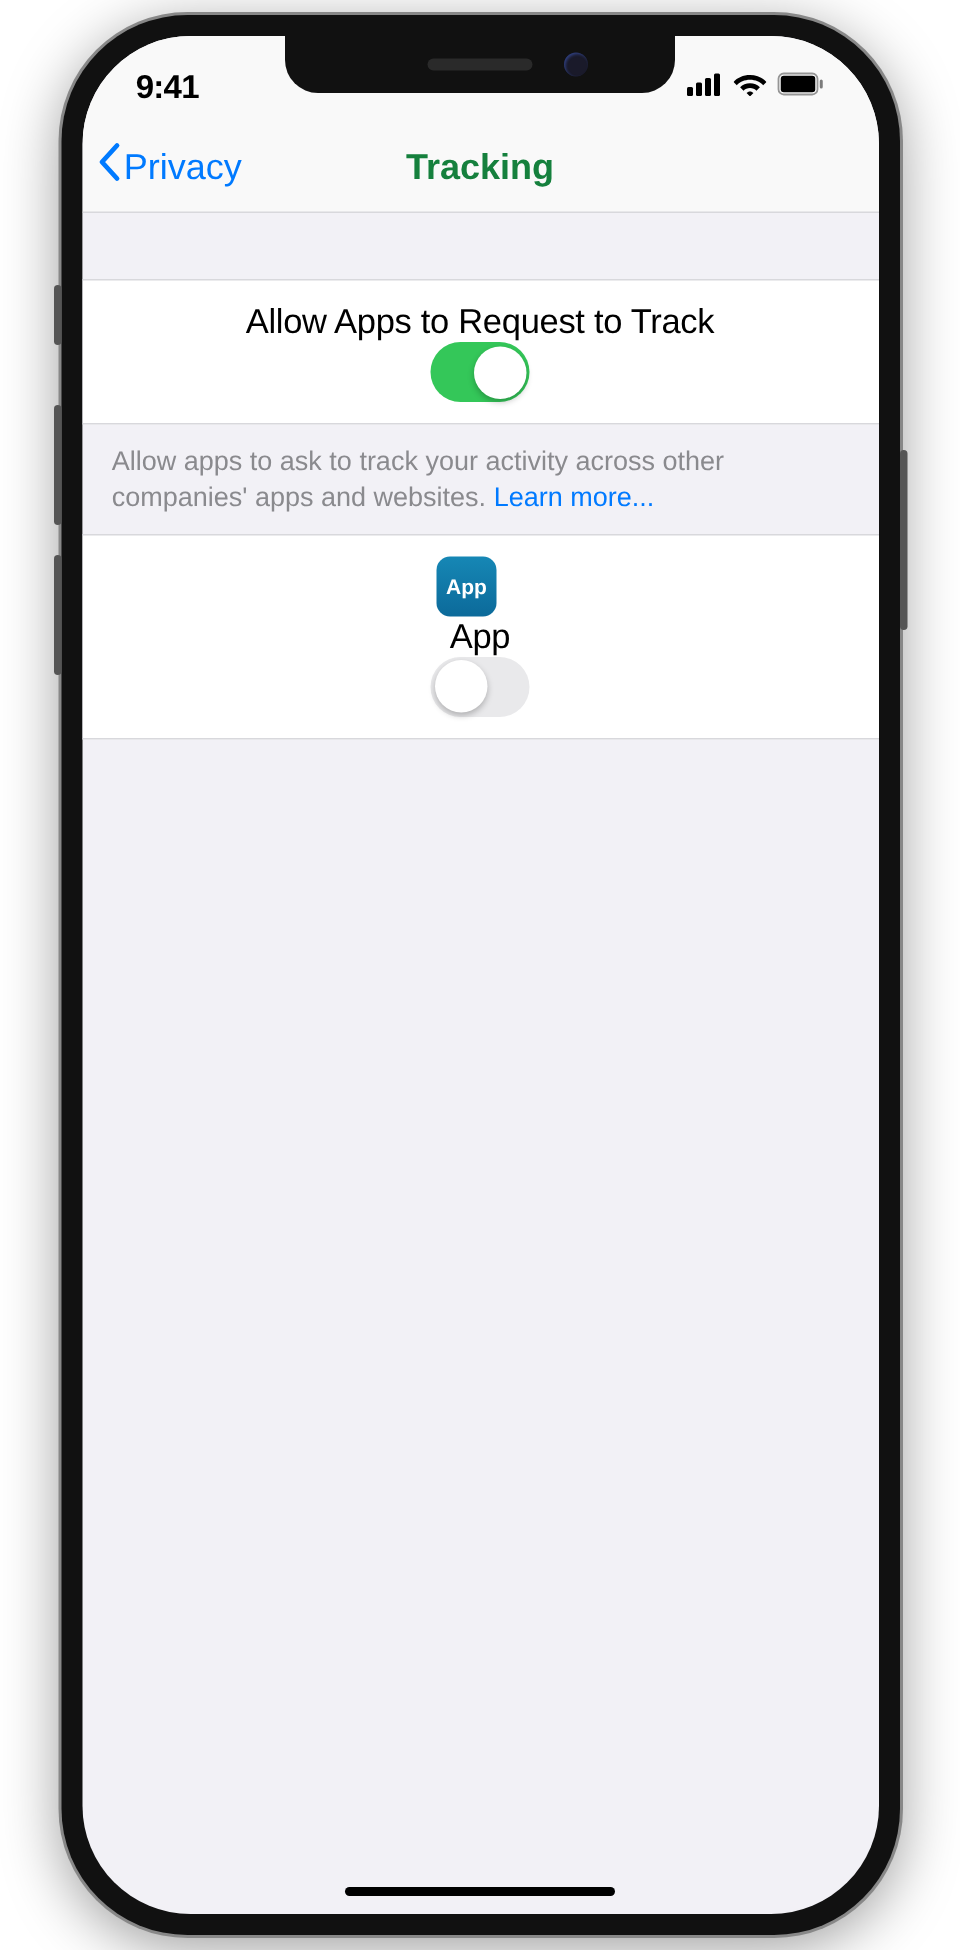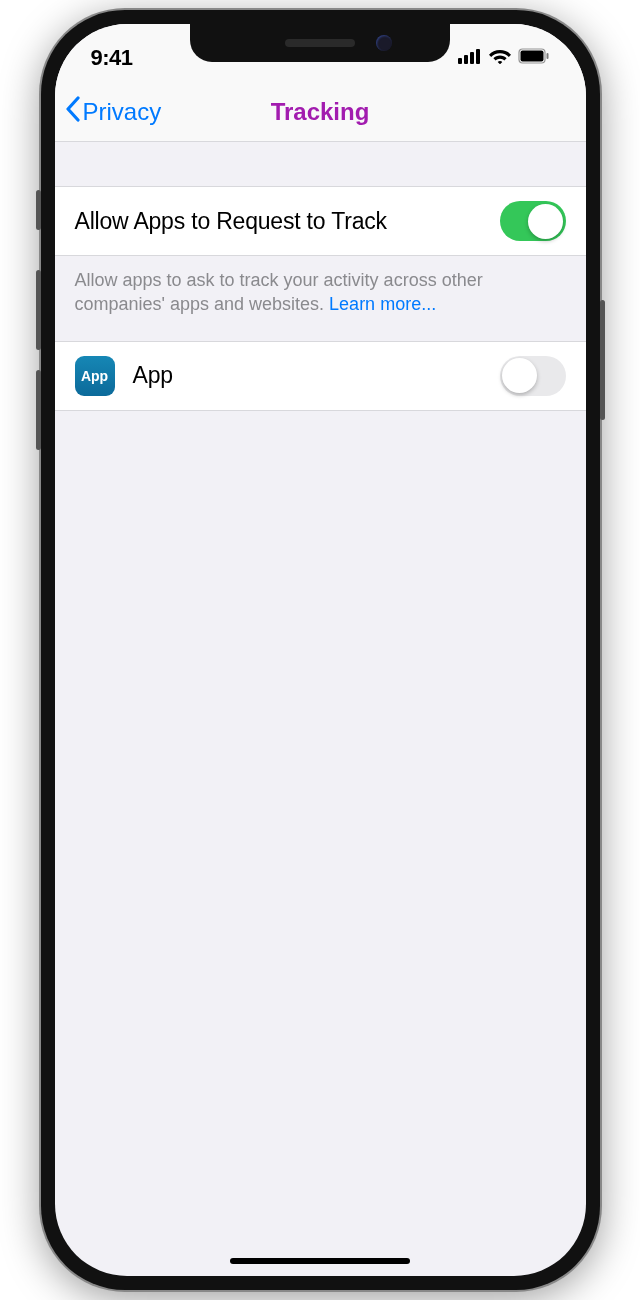--- a/index.html
+++ b/index.html
@@ -110,34 +110,35 @@
       cursor: pointer;
     }
     .back-chevron {
       margin-right: 2px;
     }
     .nav-title {
       flex: 1;
       text-align: center;
       font-size: 24px;
       font-weight: 600;
-      color: #a21caf;
+      color: #15803d;
     }
     .content {
       background: #f2f1f6;
     }
     .spacer-top { height: 44px; }
     .spacer-mid { height: 0; }
     .row {
       background: #fff;
       display: flex;
       align-items: center;
       padding: 14px 20px;
       border-top: 1px solid #d8d8dc;
       border-bottom: 1px solid #d8d8dc;
+      flex-direction: column;
     }
     .row-label {
       flex: 1;
       font-size: 23px;
       color: #000;
       letter-spacing: -0.2px;
     }
     .toggle {
       width: 66px;
       height: 40px;
@@ -152,21 +153,21 @@
       top: 2.5px;
       width: 35px;
       height: 35px;
       background: #fff;
       border-radius: 50%;
       box-shadow: 0 2px 4px rgba(0,0,0,0.25);
     }
     .toggle.on .knob { right: 2.5px; }
     .toggle.off .knob { left: 2.5px; }
     .footer-text {
-      padding: 12px 20px 24px 20px;
+      padding: 12px 20px 12px 20px;
       font-size: 18px;
       line-height: 1.35;
       color: #8a8a8e;
     }
     .learn-more {
       color: #007aff;
       cursor: pointer;
     }
     .app-icon {
       width: 40px;

